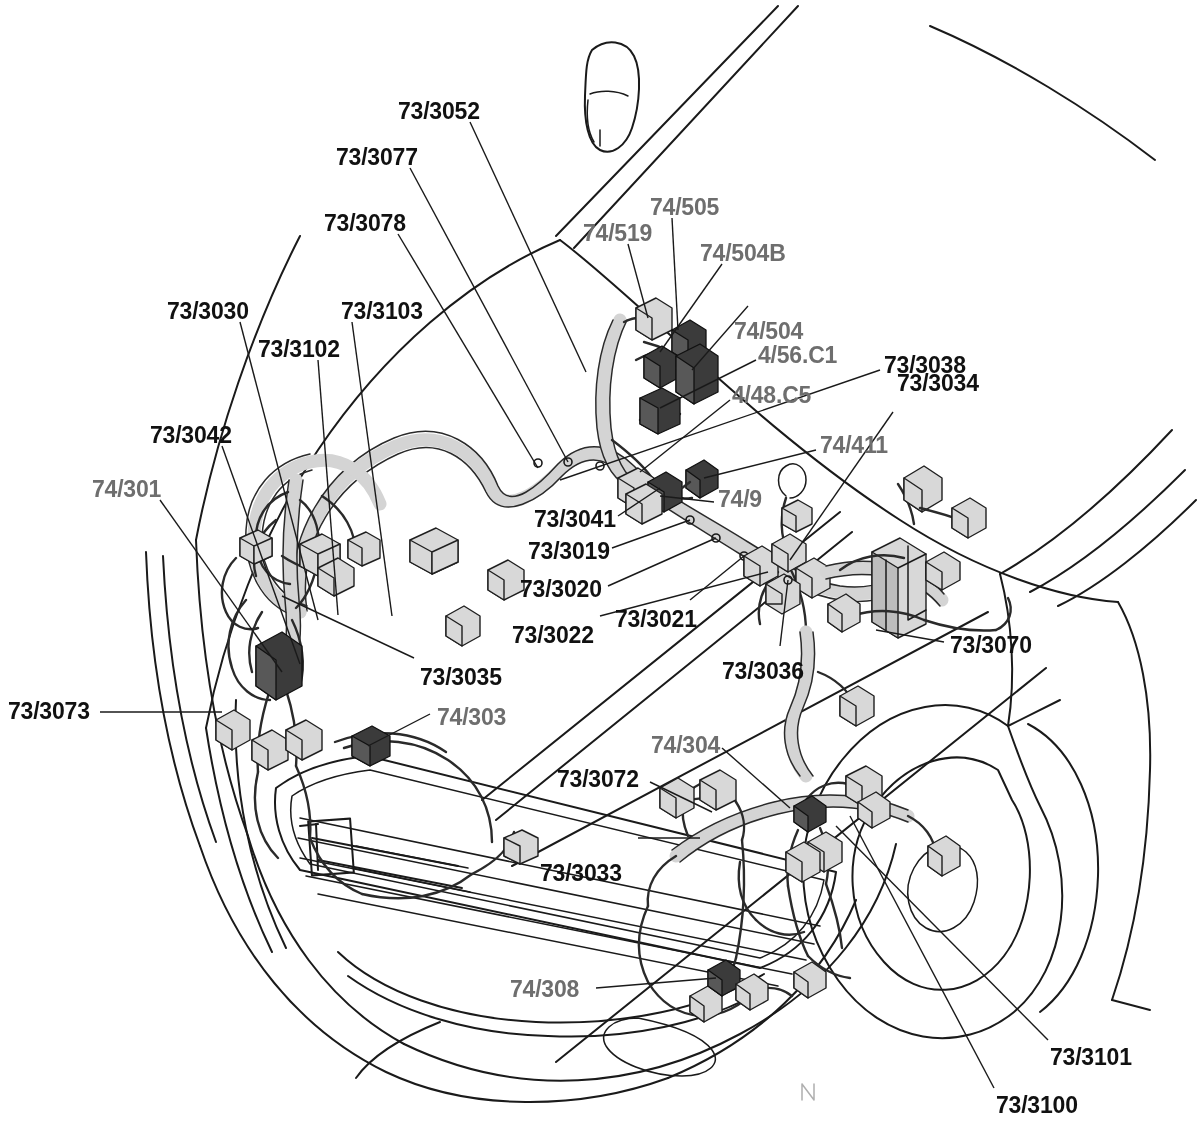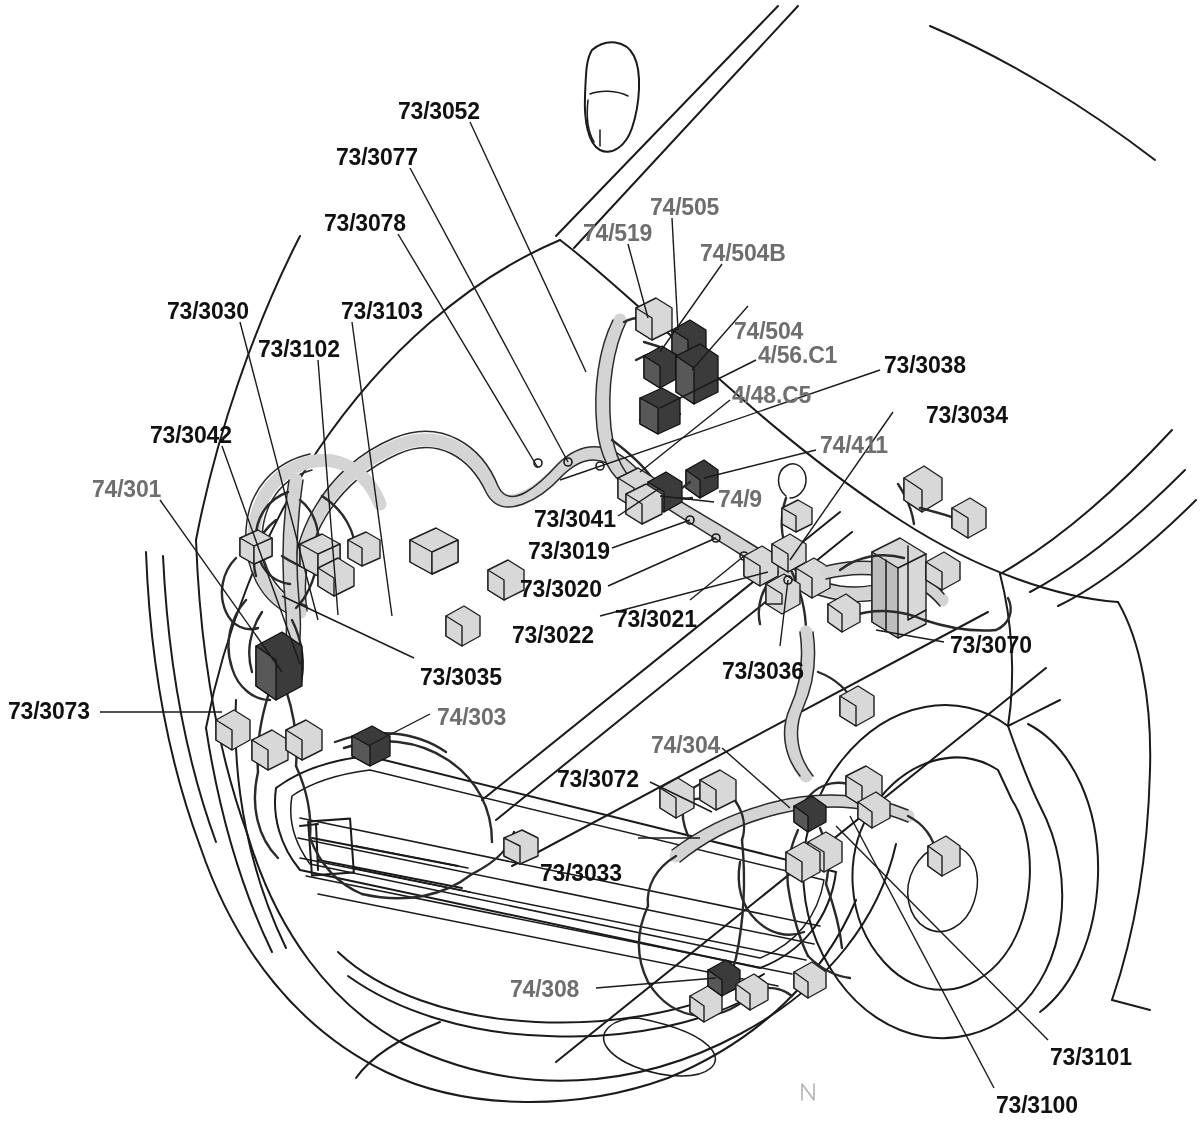--- a/index.html
+++ b/index.html
@@ -416,21 +416,21 @@
       <div class="lbl" style="left: 8px; top: 700px;">73/3073</div>
       <div class="lbl grey" style="left: 583px; top: 222px;">74/519</div>
       <div class="lbl grey" style="left: 650px; top: 196px;">74/505</div>
       <div class="lbl grey" style="left: 700px; top: 242px;">74/504B</div>
       <div class="lbl grey" style="left: 734px; top: 284px; margin-top: 36px;">74/504</div>
       <div class="lbl grey" style="left: 758px; top: 344px;">4/56.C1</div>
       <div class="lbl grey" style="left: 732px; top: 384px;">4/48.C5</div>
       <div class="lbl grey" style="left: 820px; top: 434px;">74/411</div>
       <div class="lbl grey" style="left: 718px; top: 488px;">74/9</div>
       <div class="lbl" style="left: 884px; top: 354px;">73/3038</div>
-      <div class="lbl" style="left: 897px; top: 404px; margin-left: 29px;">73/3034</div>
+      <div class="lbl" style="left: 897px; top: 372px;">73/3034</div>
       <div class="lbl" style="left: 534px; top: 508px;">73/3041</div>
       <div class="lbl" style="left: 528px; top: 540px;">73/3019</div>
       <div class="lbl" style="left: 520px; top: 578px;">73/3020</div>
       <div class="lbl" style="left: 615px; top: 608px;">73/3021</div>
       <div class="lbl" style="left: 512px; top: 624px;">73/3022</div>
       <div class="lbl" style="left: 722px; top: 660px;">73/3036</div>
       <div class="lbl" style="left: 950px; top: 634px;">73/3070</div>
       <div class="lbl" style="left: 420px; top: 666px;">73/3035</div>
       <div class="lbl grey" style="left: 437px; top: 706px;">74/303</div>
       <div class="lbl grey" style="left: 651px; top: 734px;">74/304</div>

